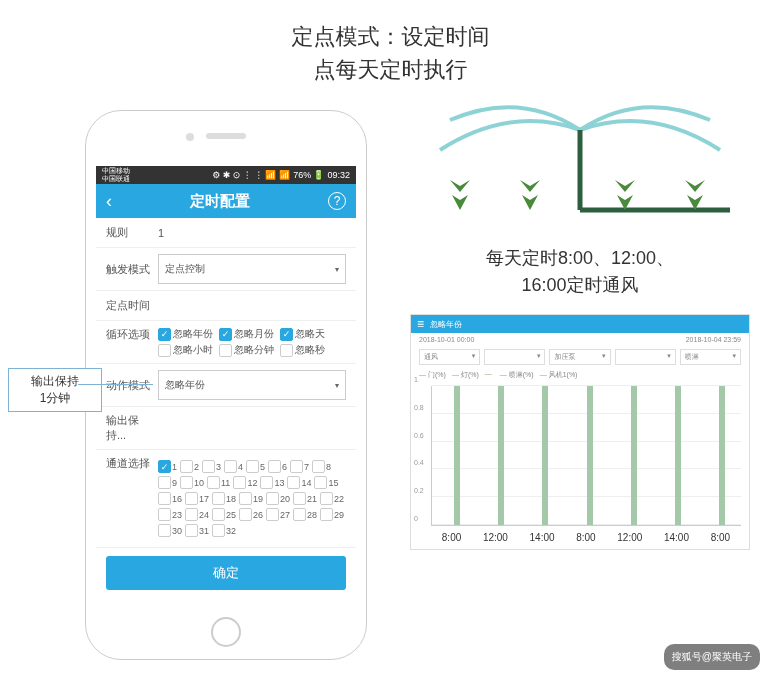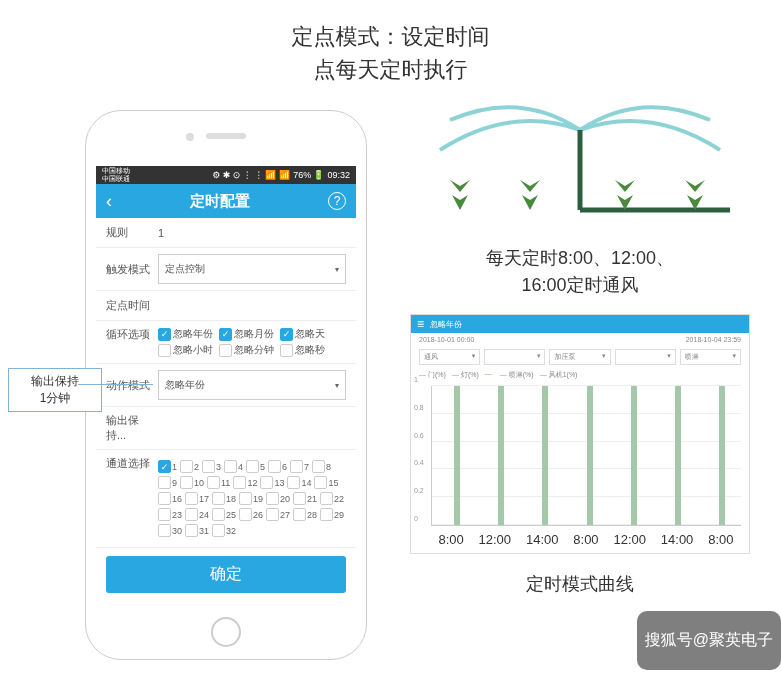--- a/index.html
+++ b/index.html
@@ -32,21 +32,21 @@
 .checks { display: flex; flex-wrap: wrap; gap: 2px 6px; }
 .chk { display: flex; align-items: center; gap: 2px; font-size: 10px; }
 .chkbox { width: 13px; height: 13px; border: 1px solid #ccc; border-radius: 2px; display: flex; align-items: center; justify-content: center; color: #fff; font-size: 9px; }
 .chkbox.on { background: #29a7e1; border-color: #29a7e1; }
 
 .channel-grid { display: flex; flex-wrap: wrap; gap: 3px; padding: 4px 0; }
 .ch { display: flex; align-items: center; gap: 1px; font-size: 9px; color: #666; }
 .chbox { width: 13px; height: 13px; border: 1px solid #ccc; border-radius: 2px; display: flex; align-items: center; justify-content: center; color: #fff; font-size: 9px; }
 .chbox.on { background: #29a7e1; border-color: #29a7e1; }
 
-.confirm-btn { margin: 8px 10px; background: #29a7e1; color: #fff; text-align: center; padding: 8px; border-radius: 3px; font-size: 16px; }
+.confirm-btn { margin: 8px 10px; background: #29a7e1; color: #fff; text-align: center; padding: 8px; border-radius: 3px; font-size: 13px; }
 
 .annotation { position: absolute; left: 8px; top: 368px; width: 94px; border: 1px solid #7eb3d6; background: #fff; padding: 4px; font-size: 12px; text-align: center; color: #333; }
 .annotation-line { position: absolute; left: 78px; top: 384px; width: 75px; height: 1px; background: #7eb3d6; }
 
 .right-side { position: absolute; left: 410px; top: 80px; width: 340px; }
 .sprinkler { height: 150px; position: relative; }
 .sprinkler svg { width: 100%; height: 100%; }
 
 .right-caption { text-align: center; font-size: 18px; color: #333; margin-top: 15px; line-height: 1.5; }
 
@@ -55,25 +55,25 @@
 .chart-header .menu { font-size: 12px; }
 .chart-dates { display: flex; justify-content: space-between; padding: 3px 8px; color: #888; font-size: 7px; }
 .chart-filters { display: flex; gap: 4px; padding: 3px 8px; }
 .chart-filter { border: 1px solid #ddd; padding: 2px 4px; font-size: 7px; color: #888; width: 62px; display: flex; justify-content: space-between; }
 .chart-legend { padding: 2px 8px; font-size: 7px; color: #888; display: flex; gap: 6px; }
 .legend-item::before { content:"—"; color: #8a7; margin-right: 2px; }
 .chart-body { height: 140px; position: relative; margin: 4px 8px 4px 20px; border-left: 1px solid #ccc; border-bottom: 1px solid #ccc; }
 .grid-line { position: absolute; left: 0; right: 0; height: 1px; background: #eee; }
 .y-label { position: absolute; left: -18px; font-size: 7px; color: #999; transform: translateY(-50%); }
 .bar { position: absolute; bottom: 0; width: 6px; background: #a3c9a8; }
-.x-labels { display: flex; justify-content: space-around; padding: 2px 8px 6px 20px; font-size: 13px; color: #333; }
+.x-labels { display: flex; justify-content: space-around; padding: 2px 8px 6px 20px; font-size: 10px; color: #333; }
 
 .chart-caption { text-align: center; font-size: 18px; color: #333; margin-top: 18px; }
 
-.watermark { position: absolute; right: 0; bottom: 8px; font-size: 16px; color: #666; background: rgba(0,0,0,0.5); color: #fff; padding: 19px 8px; border-radius: 10px; }
+.watermark { position: absolute; right: 21px; bottom: 8px; font-size: 10px; color: #666; background: rgba(0,0,0,0.5); color: #fff; padding: 6px 8px; border-radius: 10px; }
 </style>
 </head>
 <body>
 
 <div class="title-top">定点模式：设定时间<br>点每天定时执行</div>
 
 <div class="phone-frame">
   <div class="phone-speaker"></div>
   <div class="phone-camera"></div>
   <div class="phone-screen">
@@ -255,16 +255,15 @@
     <div class="x-labels" id="x-labels">
         <span>8:00</span>
         <span>12:00</span>
         <span>14:00</span>
         <span>8:00</span>
         <span>12:00</span>
         <span>14:00</span>
         <span>8:00</span>
       </div>
   </div>
-  <div class="chart-caption">定时模式曲线</div>
 </div>
 
 <div class="watermark">搜狐号@聚英电子</div>
 
 </body></html>

